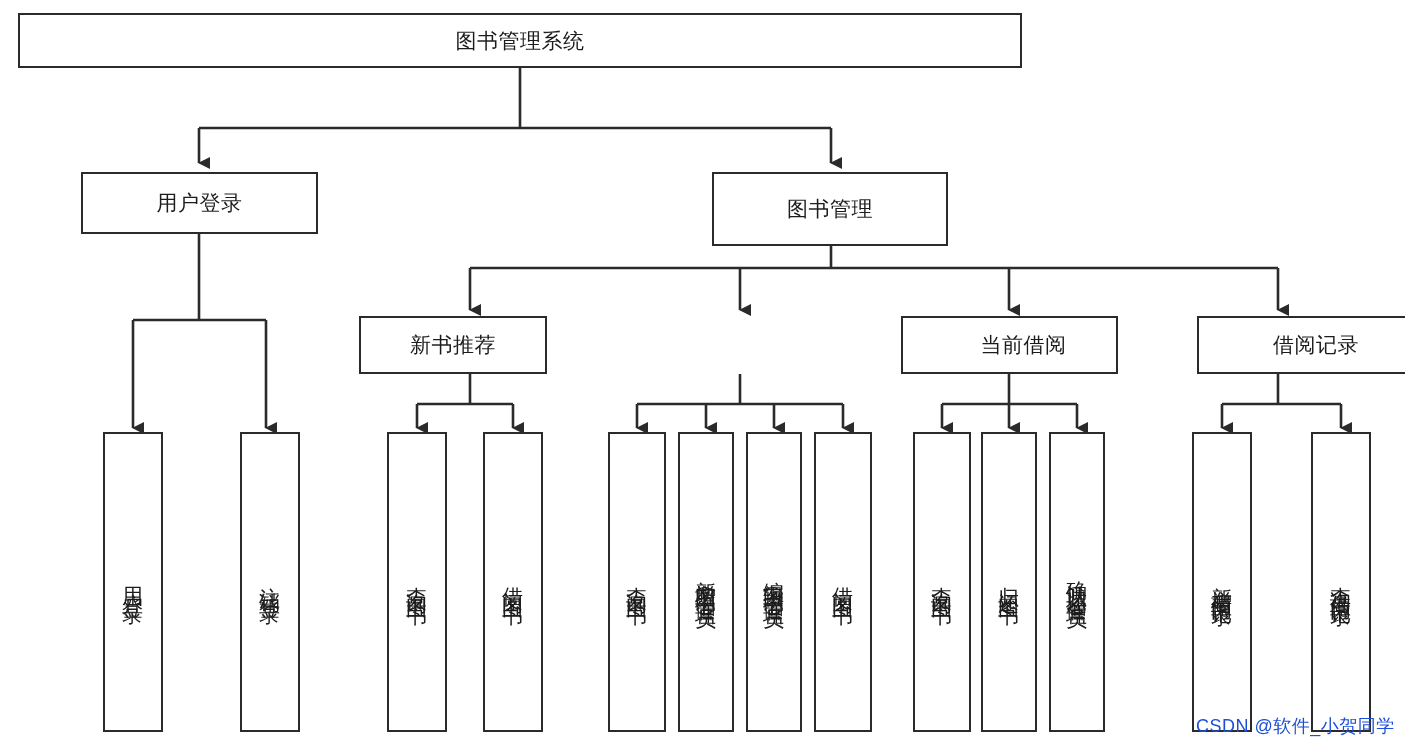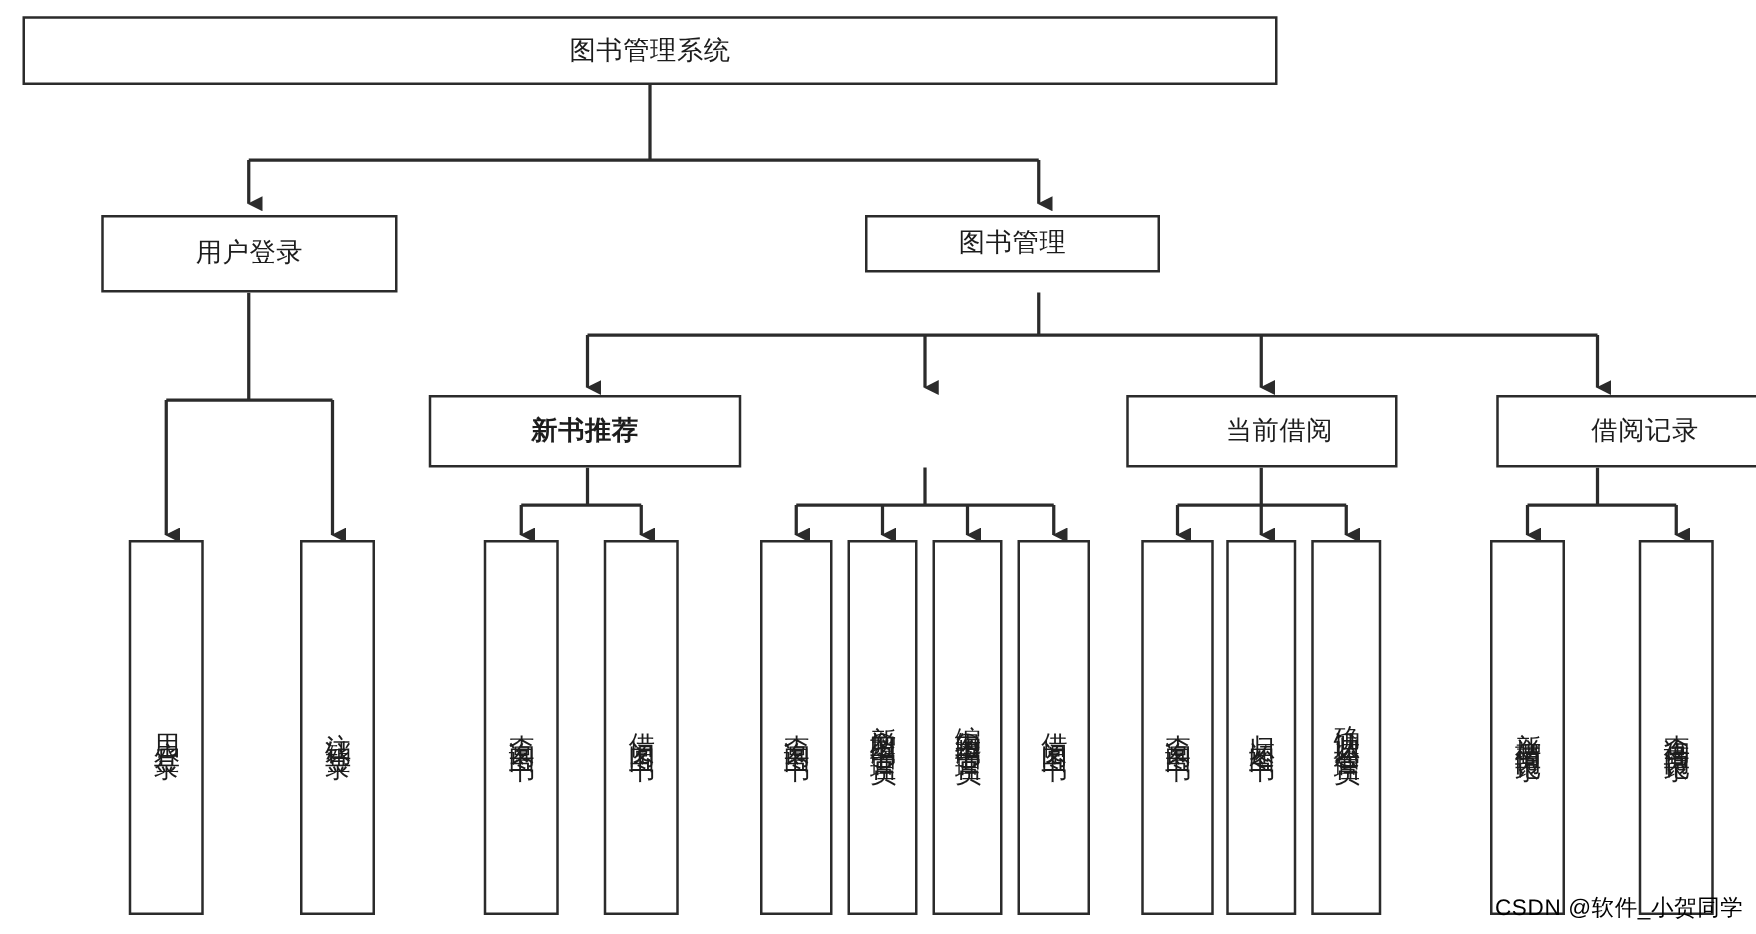--- a/index.html
+++ b/index.html
@@ -53,21 +53,21 @@
     letter-spacing:6px;
     white-space:nowrap;
     color:#1c1c1c;
   }
   .node.vertical.tall .node-label{
     letter-spacing:4px;
   }
   .watermark{
     position:absolute;
     font-size:18px;
-    color:#000000;
+    color:#1d4ed8;
     white-space:nowrap;
     letter-spacing:0.5px;
     font-family:"Liberation Sans","DejaVu Sans",sans-serif;
   }
 </style>
 </head>
 <body>
 
 <div id="diagram-root">
 
@@ -123,25 +123,25 @@
   </svg>
 
   <div class="node" style="left:18px; top:13px; width:1004px; height:55px;">
     <span class="node-label">图书管理系统</span>
   </div>
 
   <div class="node" style="left:81px; top:172px; width:237px; height:62px;">
     <span class="node-label">用户登录</span>
   </div>
 
-  <div class="node" style="left:692px; top:172px; width:236px; height:46px;">
+  <div class="node" style="left:712px; top:172px; width:236px; height:74px;">
     <span class="node-label">图书管理</span>
   </div>
 
-  <div class="node" style="left:343px; top:316px; width:250px; height:58px;font-weight:bold;">
+  <div class="node" style="left:359px; top:316px; width:188px; height:58px;">
     <span class="node-label">新书推荐</span>
   </div>
 
 
   <div class="node" style="left:901px; top:316px; width:217px; height:58px;padding-left:28px;">
     <span class="node-label">当前借阅</span>
   </div>
 
   <div class="node" style="left:1197px; top:316px; width:238px; height:58px;">
     <span class="node-label">借阅记录</span>

